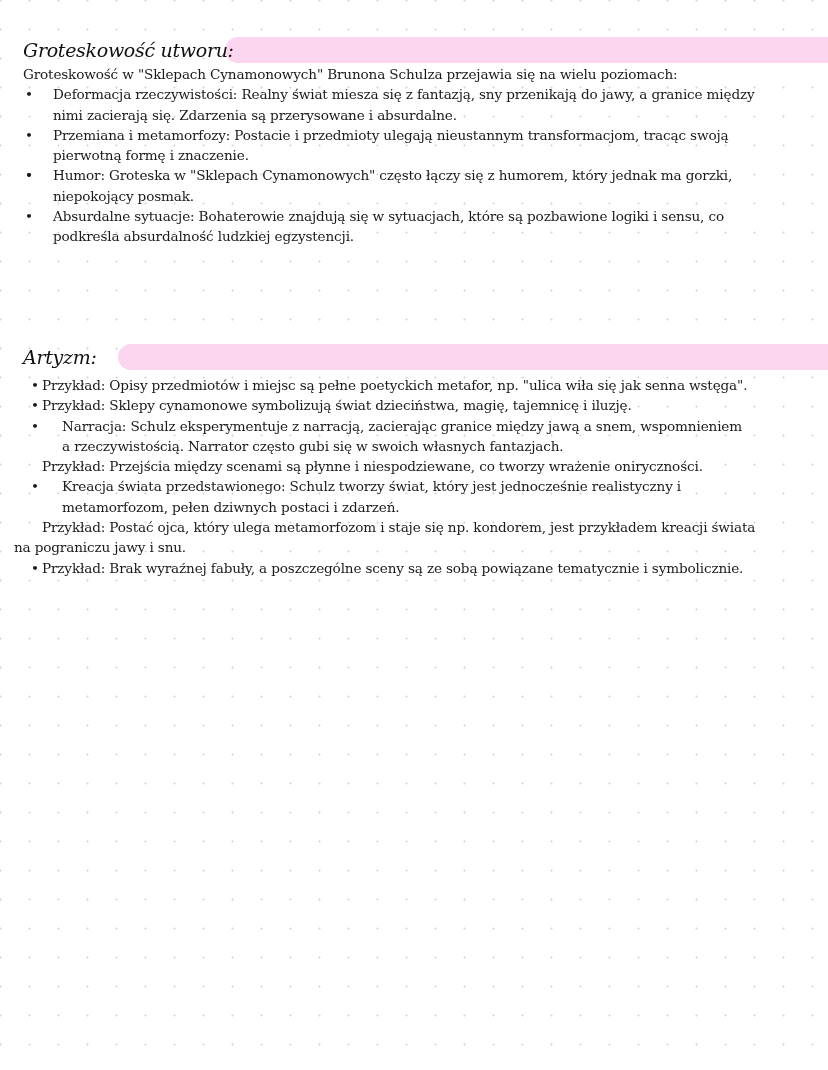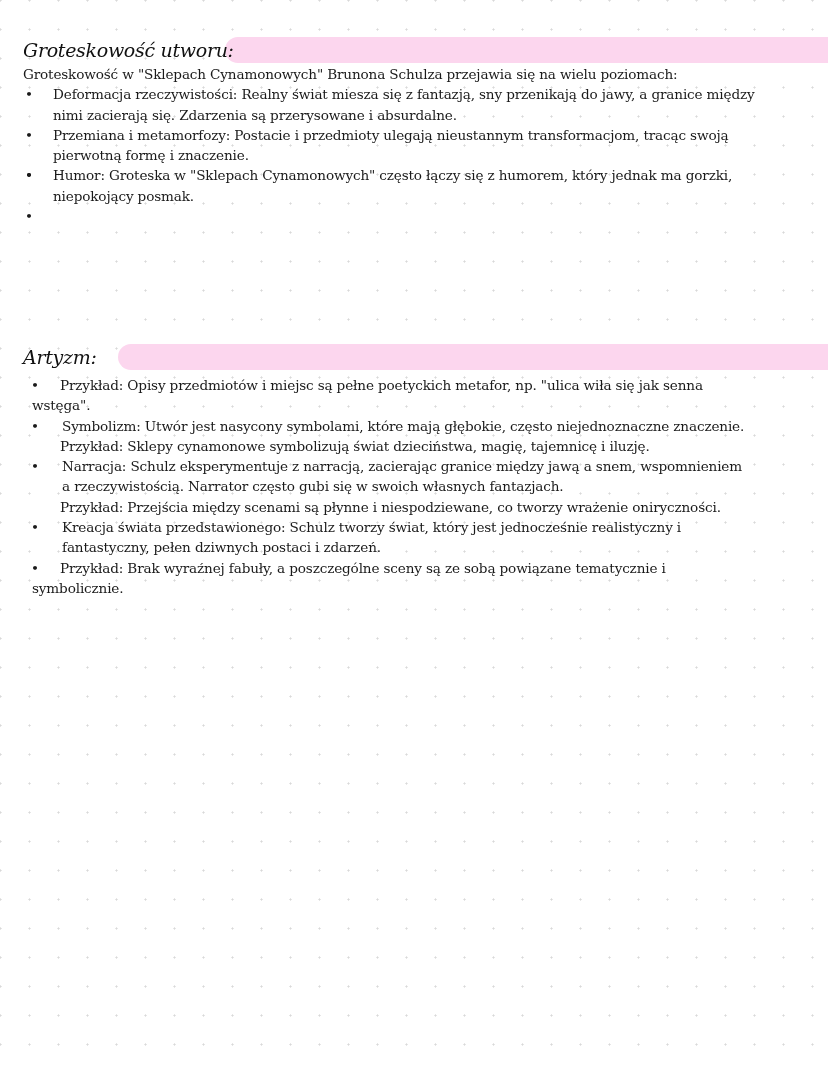--- a/index.html
+++ b/index.html
@@ -83,65 +83,66 @@
     position: relative;
     padding-left: 62px;
     padding-right: 80px;
   }
   .s2 ul.bullets li .dot {
     position: absolute;
     left: 31px;
     top: 0;
   }
   .s2 .example {
-    padding-left: 32px;
+    padding-left: 14px;
     text-indent: 28px;
     padding-right: 70px;
   }
 </style>
 </head>
 <body>
 
 <div class="page">
 
   <div class="section s1" style="top:37px;">
     <div class="heading-row">
       <div class="highlight" style="left:225px; top:0;"></div>
       <div class="heading">Groteskowość utworu:</div>
     </div>
     <div class="text intro" style="margin-top:-1px;">Groteskowość w "Sklepach Cynamonowych" Brunona Schulza przejawia się na wielu poziomach:</div>
     <ul class="bullets text">
       <li><span class="dot">•</span><span>Deformacja rzeczywistości: Realny świat miesza się z fantazją, sny przenikają do jawy, a granice między nimi zacierają się. Zdarzenia są przerysowane i absurdalne.</span></li>
       <li><span class="dot">•</span><span>Przemiana i metamorfozy: Postacie i przedmioty ulegają nieustannym transformacjom, tracąc swoją pierwotną formę i znaczenie.</span></li>
       <li><span class="dot">•</span></li>
       <li><span class="dot">•</span><span>Humor: Groteska w "Sklepach Cynamonowych" często łączy się z humorem, który jednak ma gorzki, niepokojący posmak.</span></li>
-      <li><span class="dot">•</span></li>
+      <li><span class="dot">•</span><span>Absurdalne sytuacje: Bohaterowie znajdują się w sytuacjach, które są pozbawione logiki i sensu, co podkreśla absurdalność ludzkiej egzystencji.</span></li>
     </ul>
   </div>
 
   <div class="section s2" style="top:344px;">
     <div class="heading-row">
       <div class="highlight" style="left:118px; top:0;"></div>
       <div class="heading">Artyzm:</div>
     </div>
     <ul class="bullets text" style="margin-top:3px;">
       <li>
         <div class="item"><span class="dot">•</span></div>
         <div class="example">Przykład: Opisy przedmiotów i miejsc są pełne poetyckich metafor, np. "ulica wiła się jak senna wstęga".</div>
       </li>
       <li>
-        <div class="item"><span class="dot">•</span><span>Symbolizm: Utwór jest nasycony symbolami, które mają głębokie, często niejednoznaczne znaczenie.</span></div>
+        <div class="item"><span class="dot">•</span></div>
         <div class="example">Przykład: Sklepy cynamonowe symbolizują świat dzieciństwa, magię, tajemnicę i iluzję.</div>
       </li>
       <li>
         <div class="item"><span class="dot">•</span><span>Narracja: Schulz eksperymentuje z narracją, zacierając granice między jawą a snem, wspomnieniem a rzeczywistością. Narrator często gubi się w swoich własnych fantazjach.</span></div>
         <div class="example">Przykład: Przejścia między scenami są płynne i niespodziewane, co tworzy wrażenie oniryczności.</div>
       </li>
       <li>
-        <div class="item"><span class="dot">•</span><span>Kreacja świata przedstawionego: Schulz tworzy świat, który jest jednocześnie realistyczny i fantastyczny, pełen dziwnych postaci i zdarzeń.</span></div>
+        <div class="item"><span class="dot">•</span><span>Kreacja świata przedstawionego: Schulz tworzy świat, który jest jednocześnie realistyczny i metamorfozom, pełen dziwnych postaci i zdarzeń.</span></div>
+        <div class="example">Przykład: Postać ojca, który ulega metamorfozom i staje się np. kondorem, jest przykładem kreacji świata na pograniczu jawy i snu.</div>
       </li>
       <li>
         <div class="item"><span class="dot">•</span></div>
         <div class="example">Przykład: Brak wyraźnej fabuły, a poszczególne sceny są ze sobą powiązane tematycznie i symbolicznie.</div>
       </li>
     </ul>
   </div>
 
 </div>
 

